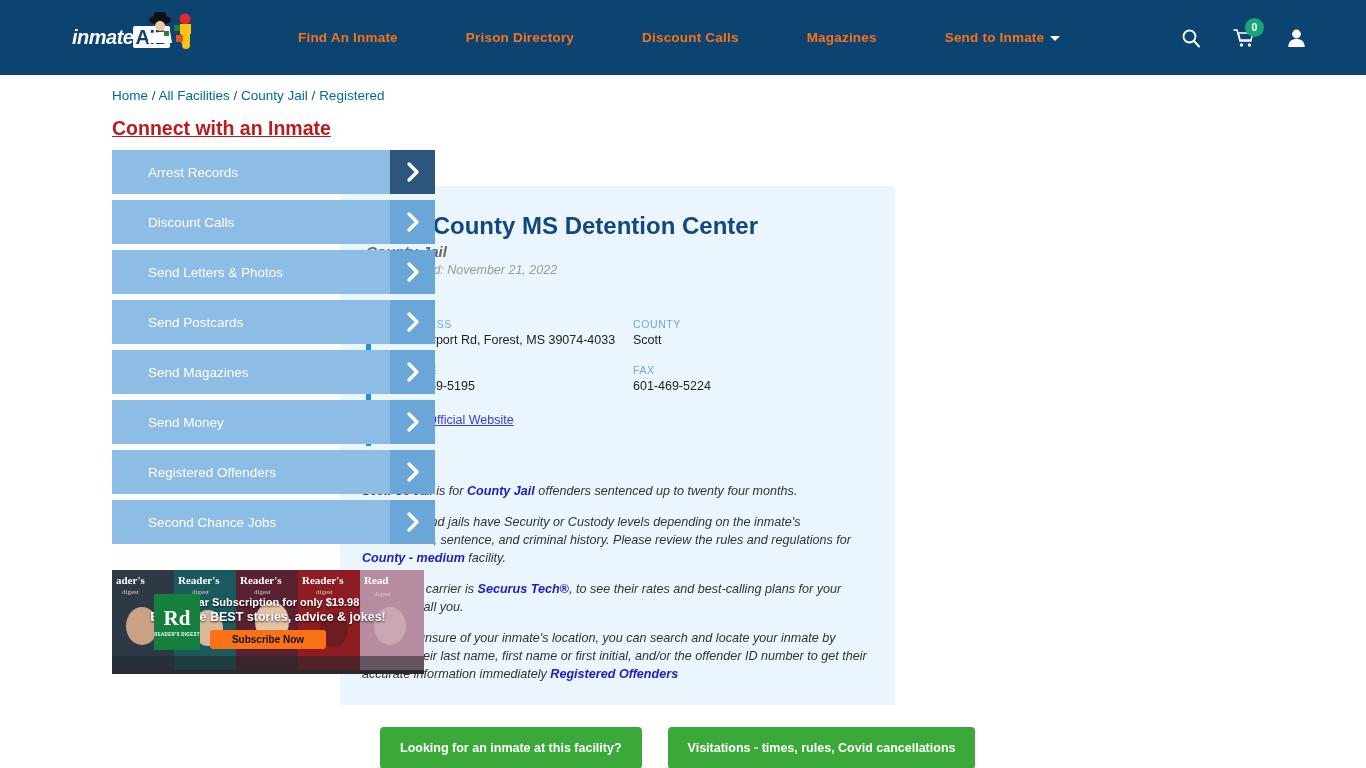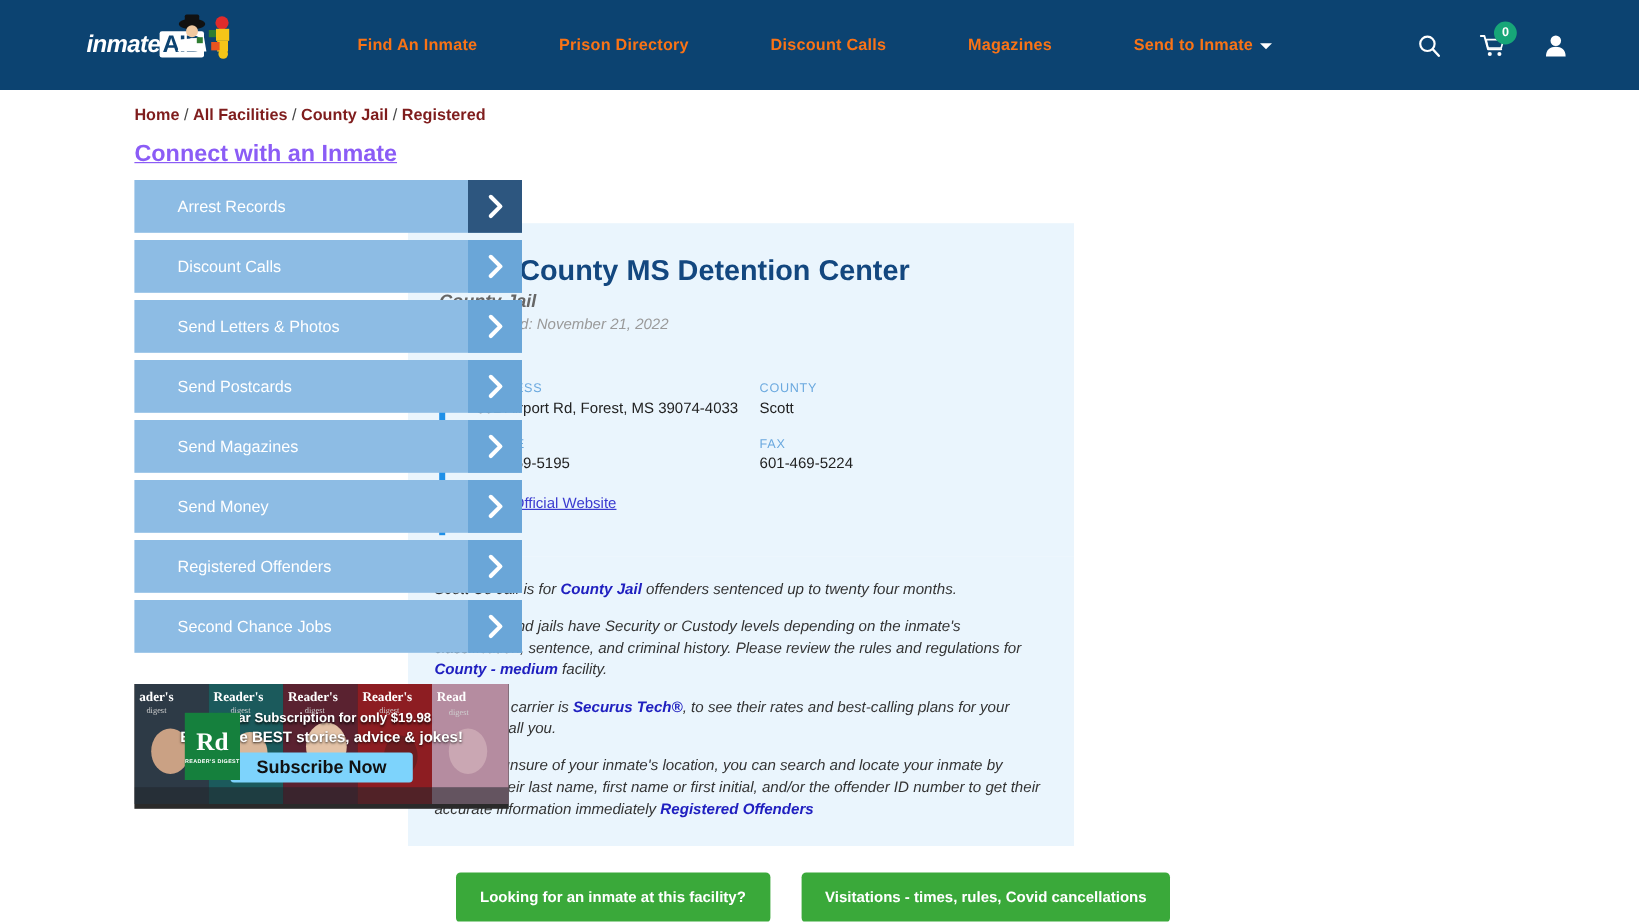--- a/index.html
+++ b/index.html
@@ -58,25 +58,25 @@
   .caret {
     display: inline-block; width: 0; height: 0; margin-left: 6px;
     border-left: 5px solid transparent; border-right: 5px solid transparent;
     border-top: 5px solid #ffffff; vertical-align: middle;
   }
 
   
   .page { display: flex; padding: 0; }
   .left-col { width: 340px; padding-left: 112px; padding-top: 13px; }
   .breadcrumb { font-size: 13.5px; color: #3b3bd0; white-space: nowrap; }
-  .breadcrumb a { color: #7f1d1d; text-decoration: none; cursor: pointer; font-weight: bold; }
+  .breadcrumb a { color: #0369a1; text-decoration: none; cursor: pointer; }
   .breadcrumb .sep { color: #444; }
 
   .connect-title {
-    font-size: 19.5px; font-weight: bold; color: #8b5cf6;
+    font-size: 19.5px; font-weight: bold; color: #b91c1c;
     text-decoration: underline; margin-top: 14px; margin-bottom: 10px;
     display: inline-block; cursor: pointer;
   }
 
   .side-list { width: 323px; }
   .side-item {
     height: 44px; margin-bottom: 6px;
     background: #8dbce4; display: flex; align-items: center;
     cursor: pointer; position: relative;
   }
@@ -96,21 +96,21 @@
     background: #2a2a2a; display: flex;
   }
   .ad-overlay {
     position: absolute; left: 0; top: 0; width: 100%; height: 100%;
     display: flex; flex-direction: column; align-items: center;
     justify-content: center; gap: 2px;
   }
   .ad-line1 { color: #fff; font-size: 11px; font-weight: bold; text-shadow: 0 1px 2px rgba(0,0,0,.8);}
   .ad-line2 { color: #fff; font-size: 12.5px; font-weight: bold; text-shadow: 0 1px 2px rgba(0,0,0,.8);}
   .ad-btn {
-    margin-top: 4px; background: #7dd3fc; color: #111; font-size: 15px;
+    margin-top: 4px; background: #f97316; color: #111; font-size: 10px;
     font-weight: bold; padding: 4px 22px; border-radius: 3px;
   }
   .rd-logo {
     position: absolute; left: 42px; top: 24px; width: 46px; height: 56px;
     background: #15803d; color: #fff; display: flex; flex-direction: column;
     align-items: center; justify-content: center; z-index: 2;
   }
   .rd-logo .rd { font-size: 21px; font-weight: bold; font-family: "Liberation Serif", serif; line-height: 1; }
   .rd-logo .rdsub { font-size: 4.5px; font-weight: bold; margin-top: 3px; letter-spacing: .3px;}
 

